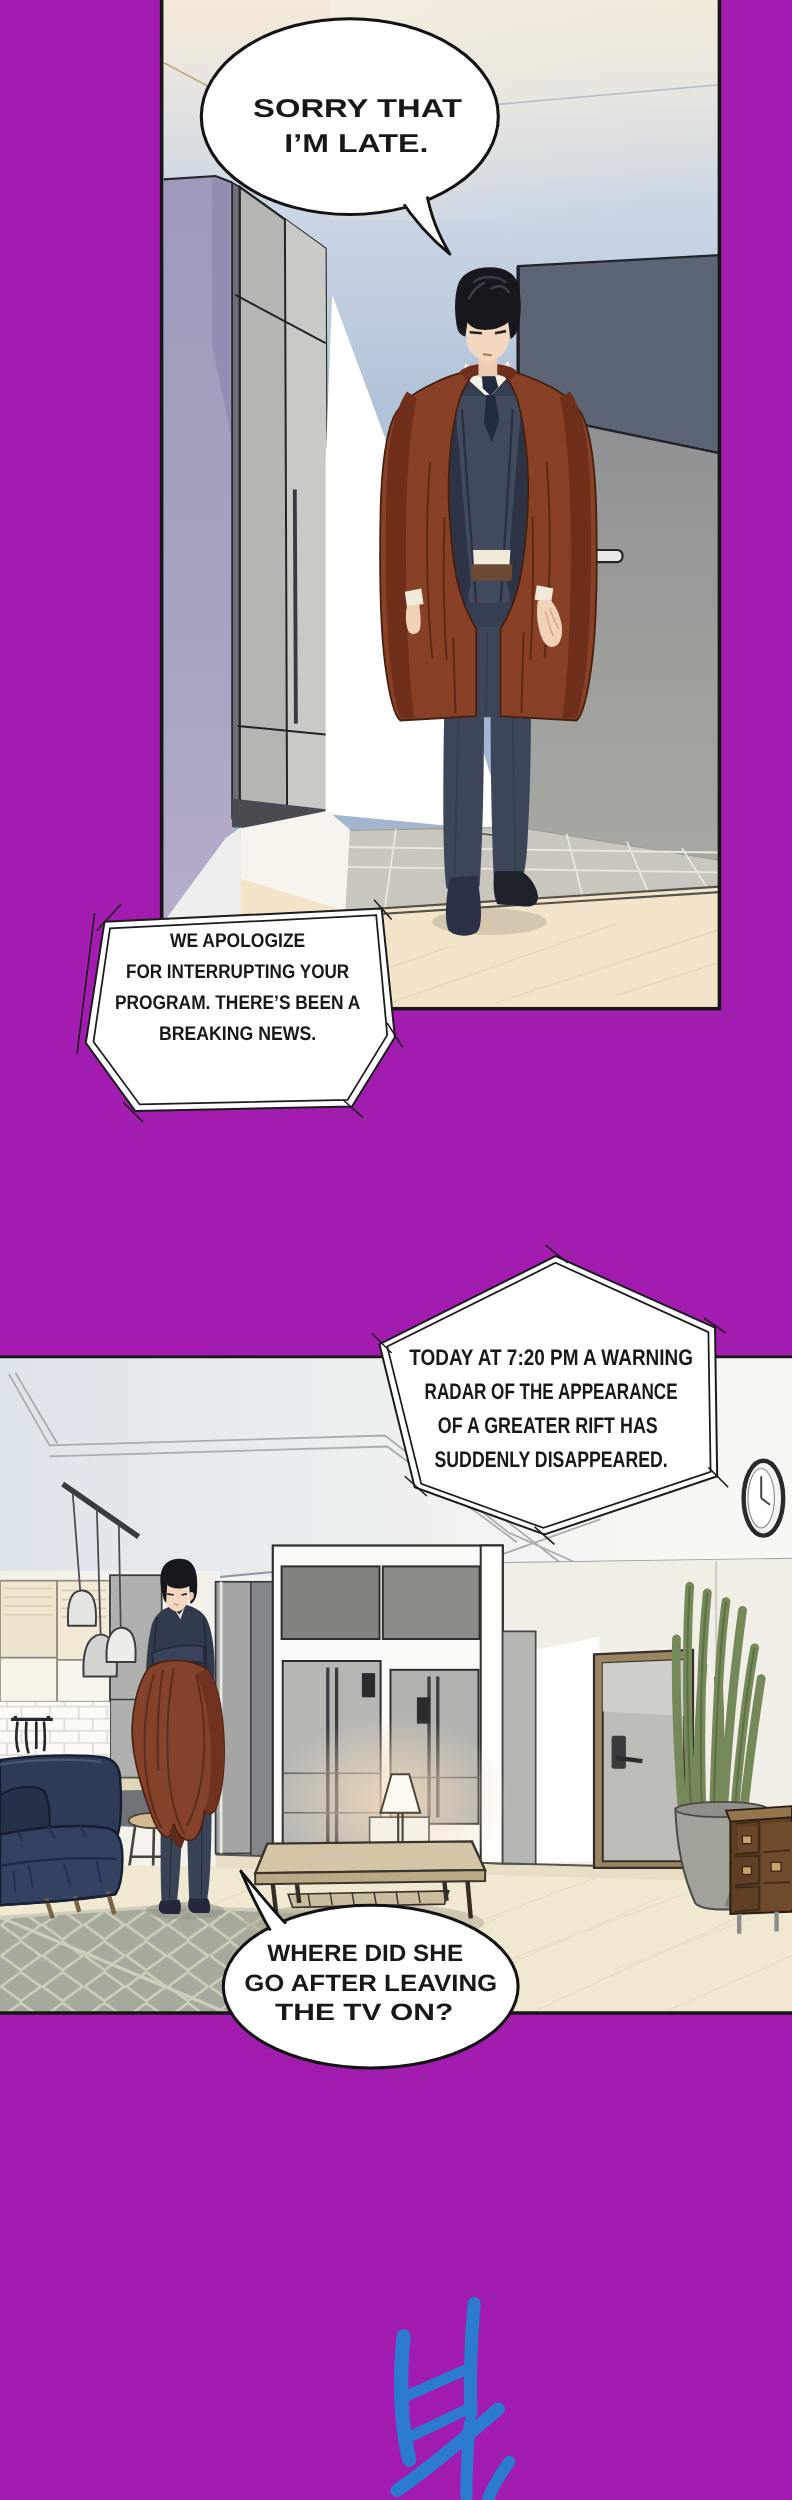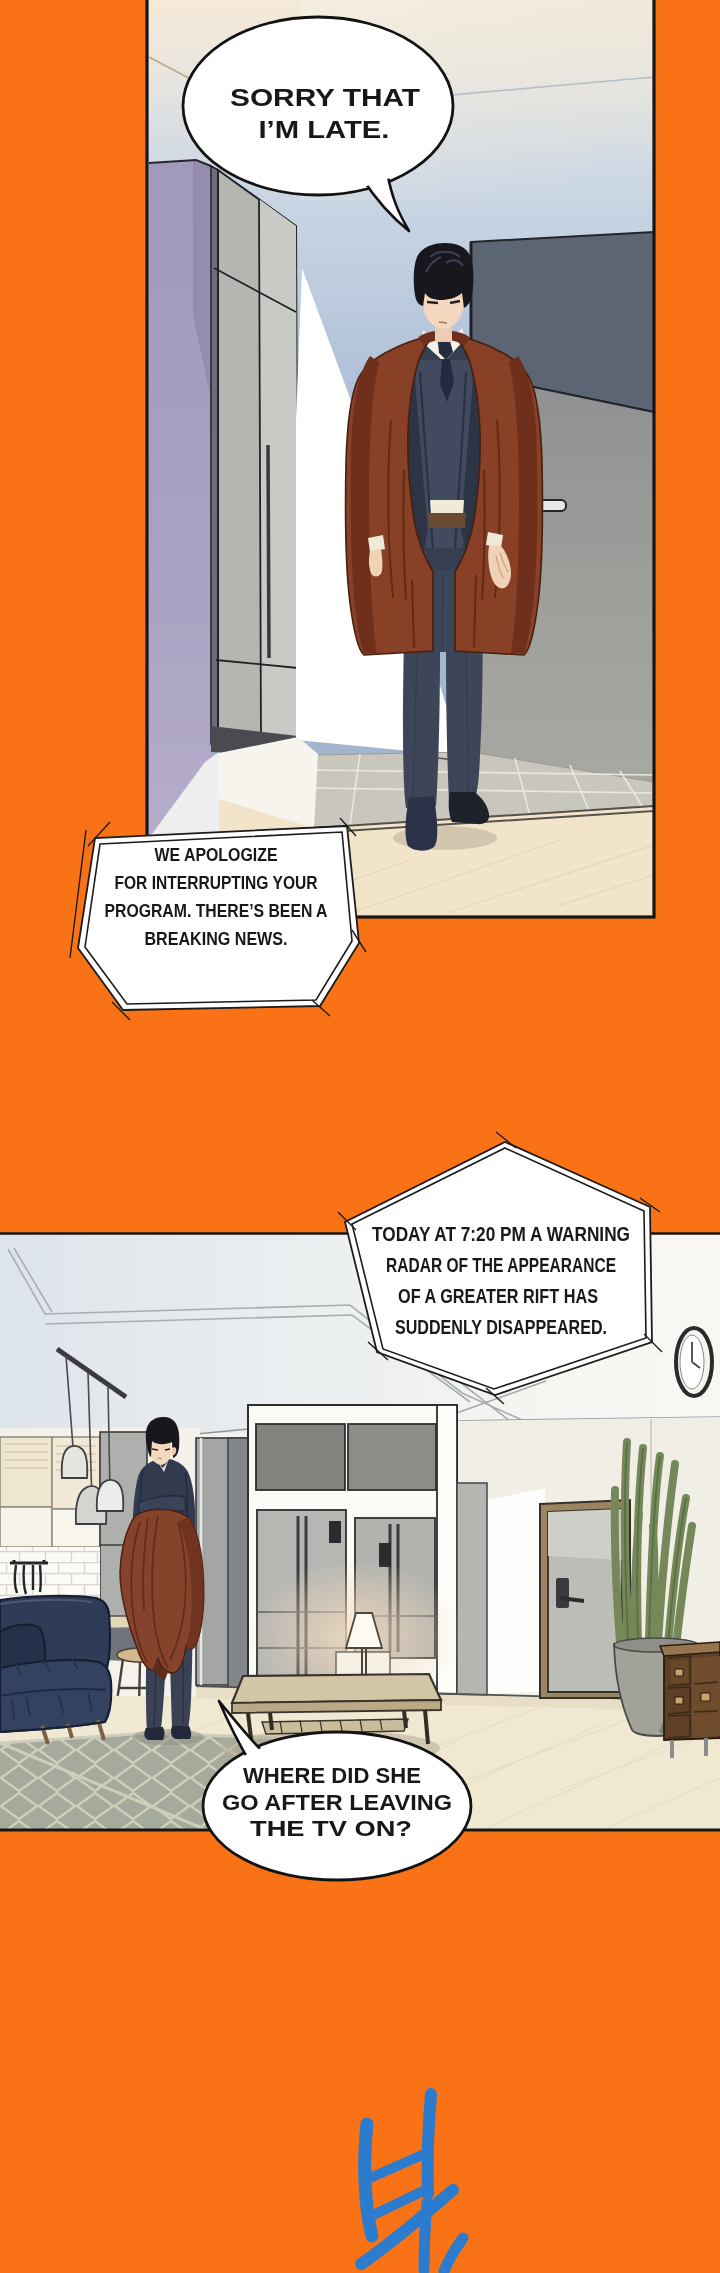--- a/index.html
+++ b/index.html
@@ -1,16 +1,16 @@
 <!DOCTYPE html>
 <html><head>
 <meta charset="utf-8">
 <style>
 html,body{margin:0;padding:0;background:#ffffff;}
-#page{position:relative;width:720px;height:2273px;background:#f97316;overflow:hidden;}
+#page{position:relative;width:720px;height:2273px;background:#a21caf;overflow:hidden;}
 text{font-family:"Liberation Sans",sans-serif;font-weight:bold;fill:#181818;}
 </style>
 </head>
 <body>
 <div id="page">
 <svg width="720" height="2273" viewBox="0 0 720 2273" xmlns="http://www.w3.org/2000/svg">
 <defs>
 <linearGradient id="wall1" x1="0" y1="0" x2="0" y2="1">
 <stop offset="0" stop-color="#f5e9d7"></stop>
 <stop offset="0.07" stop-color="#eae6df"></stop>

